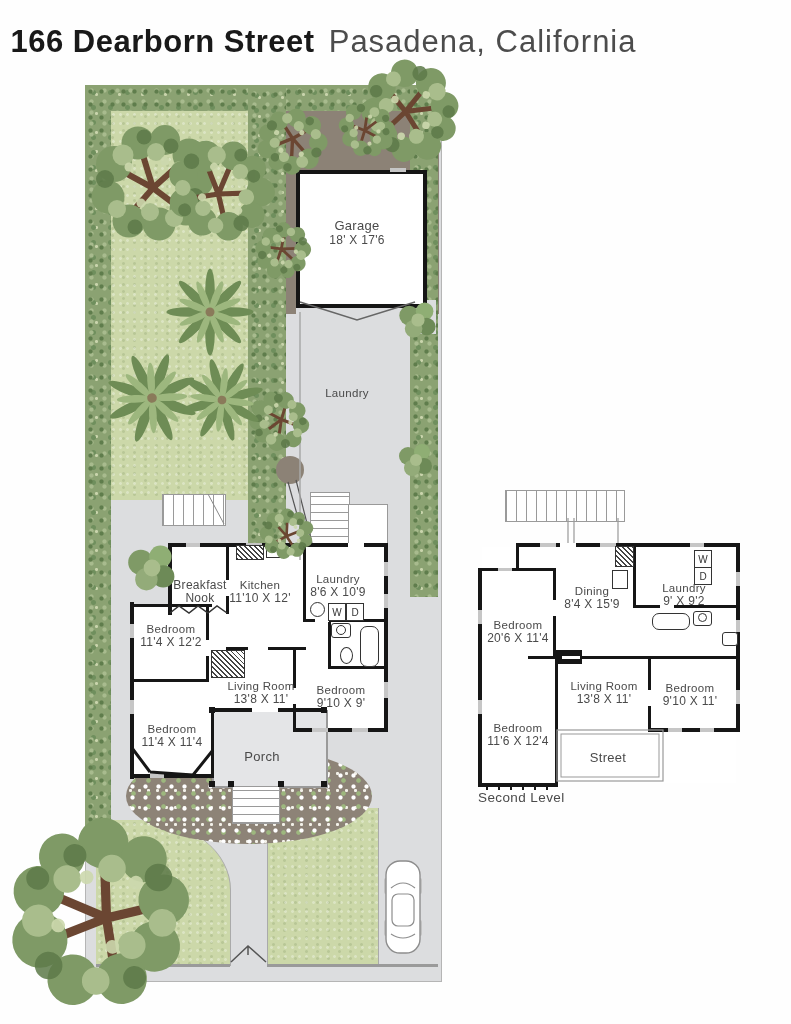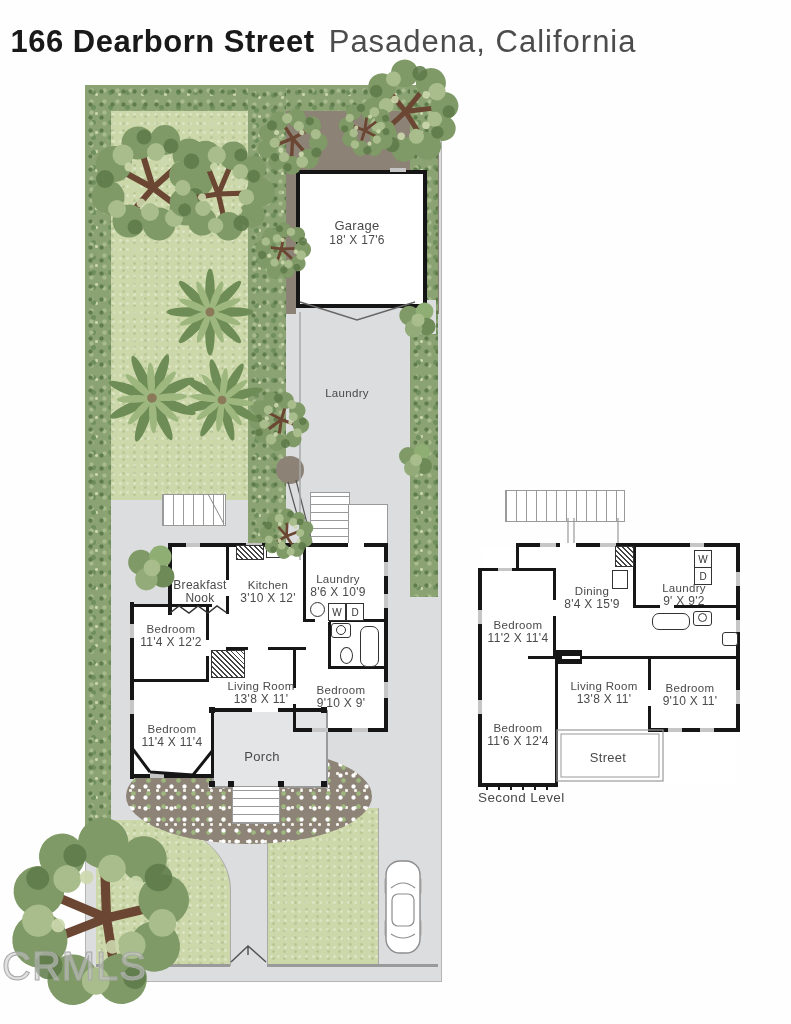--- a/index.html
+++ b/index.html
@@ -173,23 +173,23 @@
     <rect x="33" y="62" width="6" height="16" rx="2" fill="#c2c2c2"></rect>
     <rect x="3" y="3" width="34" height="92" rx="14" fill="#ffffff" stroke="#8d8d8d" stroke-width="1.4"></rect>
     <path d="M8,30 Q20,20 32,30" fill="none" stroke="#8d8d8d" stroke-width="1.2"></path>
     <rect x="9" y="36" width="22" height="32" rx="6" fill="none" stroke="#8d8d8d" stroke-width="1.2"></rect>
     <path d="M8,76 Q20,84 32,76" fill="none" stroke="#8d8d8d" stroke-width="1.2"></path>
   </svg>
 
   <div class="rlabel" style="left:200px;top:592px;">
       <div class="rname wrap">Breakfast Nook</div>
     </div>
-  <div class="rlabel" style="left:268px;top:592px;">
+  <div class="rlabel" style="left:260px;top:592px;">
       <div class="rname">Kitchen</div>
-      <div class="rdims">3'10 X 12'</div>
+      <div class="rdims">11'10 X 12'</div>
     </div>
   <div class="rlabel" style="left:338px;top:586px;">
       <div class="rname">Laundry</div>
       <div class="rdims">8'6 X 10'9</div>
     </div>
   <div class="rlabel" style="left:171px;top:636px;">
       <div class="rname">Bedroom</div>
       <div class="rdims">11'4 X 12'2</div>
     </div>
   <div class="rlabel" style="left:261px;top:693px;">
@@ -261,21 +261,21 @@
   <div class="rlabel" style="left:592px;top:598px;">
       <div class="rname">Dining</div>
       <div class="rdims">8'4 X 15'9</div>
     </div>
   <div class="rlabel" style="left:684px;top:595px;">
       <div class="rname">Laundry</div>
       <div class="rdims">9' X 9'2</div>
     </div>
   <div class="rlabel" style="left:518px;top:632px;">
       <div class="rname">Bedroom</div>
-      <div class="rdims">11'2 X 11'4</div>
+      <div class="rdims">20'6 X 11'4</div>
     </div>
   <div class="rlabel" style="left:604px;top:693px;">
       <div class="rname">Living Room</div>
       <div class="rdims">13'8 X 11'</div>
     </div>
   <div class="rlabel" style="left:690px;top:695px;">
       <div class="rname">Bedroom</div>
       <div class="rdims">9'10 X 11'</div>
     </div>
   <div class="rlabel" style="left:518px;top:735px;">
@@ -381,14 +381,13 @@
     <use href="#tree" transform="translate(287,535) scale(0.65) rotate(20)"></use>
     <use href="#shrub" transform="translate(152,568) scale(1.4)"></use>
     <use href="#shrub" transform="translate(418,320) scale(1.1)"></use>
     <use href="#shrub" transform="translate(416,460) scale(1.0)"></use>
     <use href="#palm" transform="translate(210,312) scale(1.5)"></use>
     <use href="#palm" transform="translate(152,398) scale(1.6) rotate(20)"></use>
     <use href="#palm" transform="translate(222,400) scale(1.45) rotate(-15)"></use>
     <use href="#tree" transform="translate(103,915) scale(2.3) rotate(310)"></use>
   </svg>
 
-  <div class="watermark">CRMLS</div>
 </div>
 
 </body></html>

